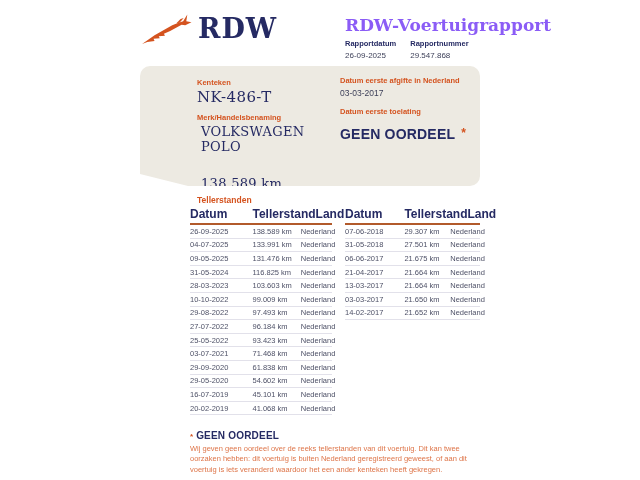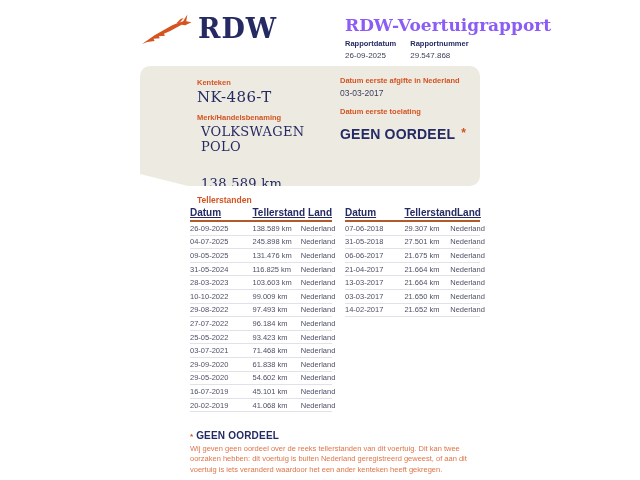--- a/index.html
+++ b/index.html
@@ -49,21 +49,21 @@
   
   .tables-title{
     position:absolute;left:197px;top:195px;
     font-size:8.5px;font-weight:bold;color:#d4531f;
   }
   .tables-wrap{position:absolute;left:190px;top:207px;width:290px;display:flex;gap:13px;}
   .t-table{flex:0 0 auto;}
   .t-left{width:142px;}
   .t-right{width:135px;}
   .t-head{display:flex;border-bottom:2px solid #b25a2b;padding-bottom:2px;}
-  .t-head span{font-size:10px;font-weight:bold;color:#252a63;text-decoration:underline;}
+  .t-head span{font-size:12px;font-weight:bold;color:#252a63;}
   .t-row{display:flex;border-bottom:1px solid #e2e1ea;padding:1.8px 0;}
   .t-cell{font-size:7.5px;color:#4e5167;}
   .c0{flex:0 0 44%;text-align:left;}
   .c1{flex:0 0 34%;text-align:left;}
   .c2{flex:1;text-align:right;}
   
   .footnote{position:absolute;left:190px;top:430px;width:294px;}
   .footnote-head{display:flex;align-items:baseline;gap:3px;}
   .footnote-mark{font-size:8px;font-weight:bold;color:#d4531f;}
   .footnote-title{font-size:10px;font-weight:bold;color:#252a63;letter-spacing:.2px;}
@@ -123,21 +123,21 @@
       <span class="c2">Land</span>
     </div>
     <div>
         <div class="t-row">
           <span class="t-cell c0">26-09-2025</span>
           <span class="t-cell c1">138.589 km</span>
           <span class="t-cell c2">Nederland</span>
         </div>
         <div class="t-row">
           <span class="t-cell c0">04-07-2025</span>
-          <span class="t-cell c1">245.898 km</span>
+          <span class="t-cell c1">133.991 km</span>
           <span class="t-cell c2">Nederland</span>
         </div>
         <div class="t-row">
           <span class="t-cell c0">09-05-2025</span>
           <span class="t-cell c1">131.476 km</span>
           <span class="t-cell c2">Nederland</span>
         </div>
         <div class="t-row">
           <span class="t-cell c0">31-05-2024</span>
           <span class="t-cell c1">116.825 km</span>

